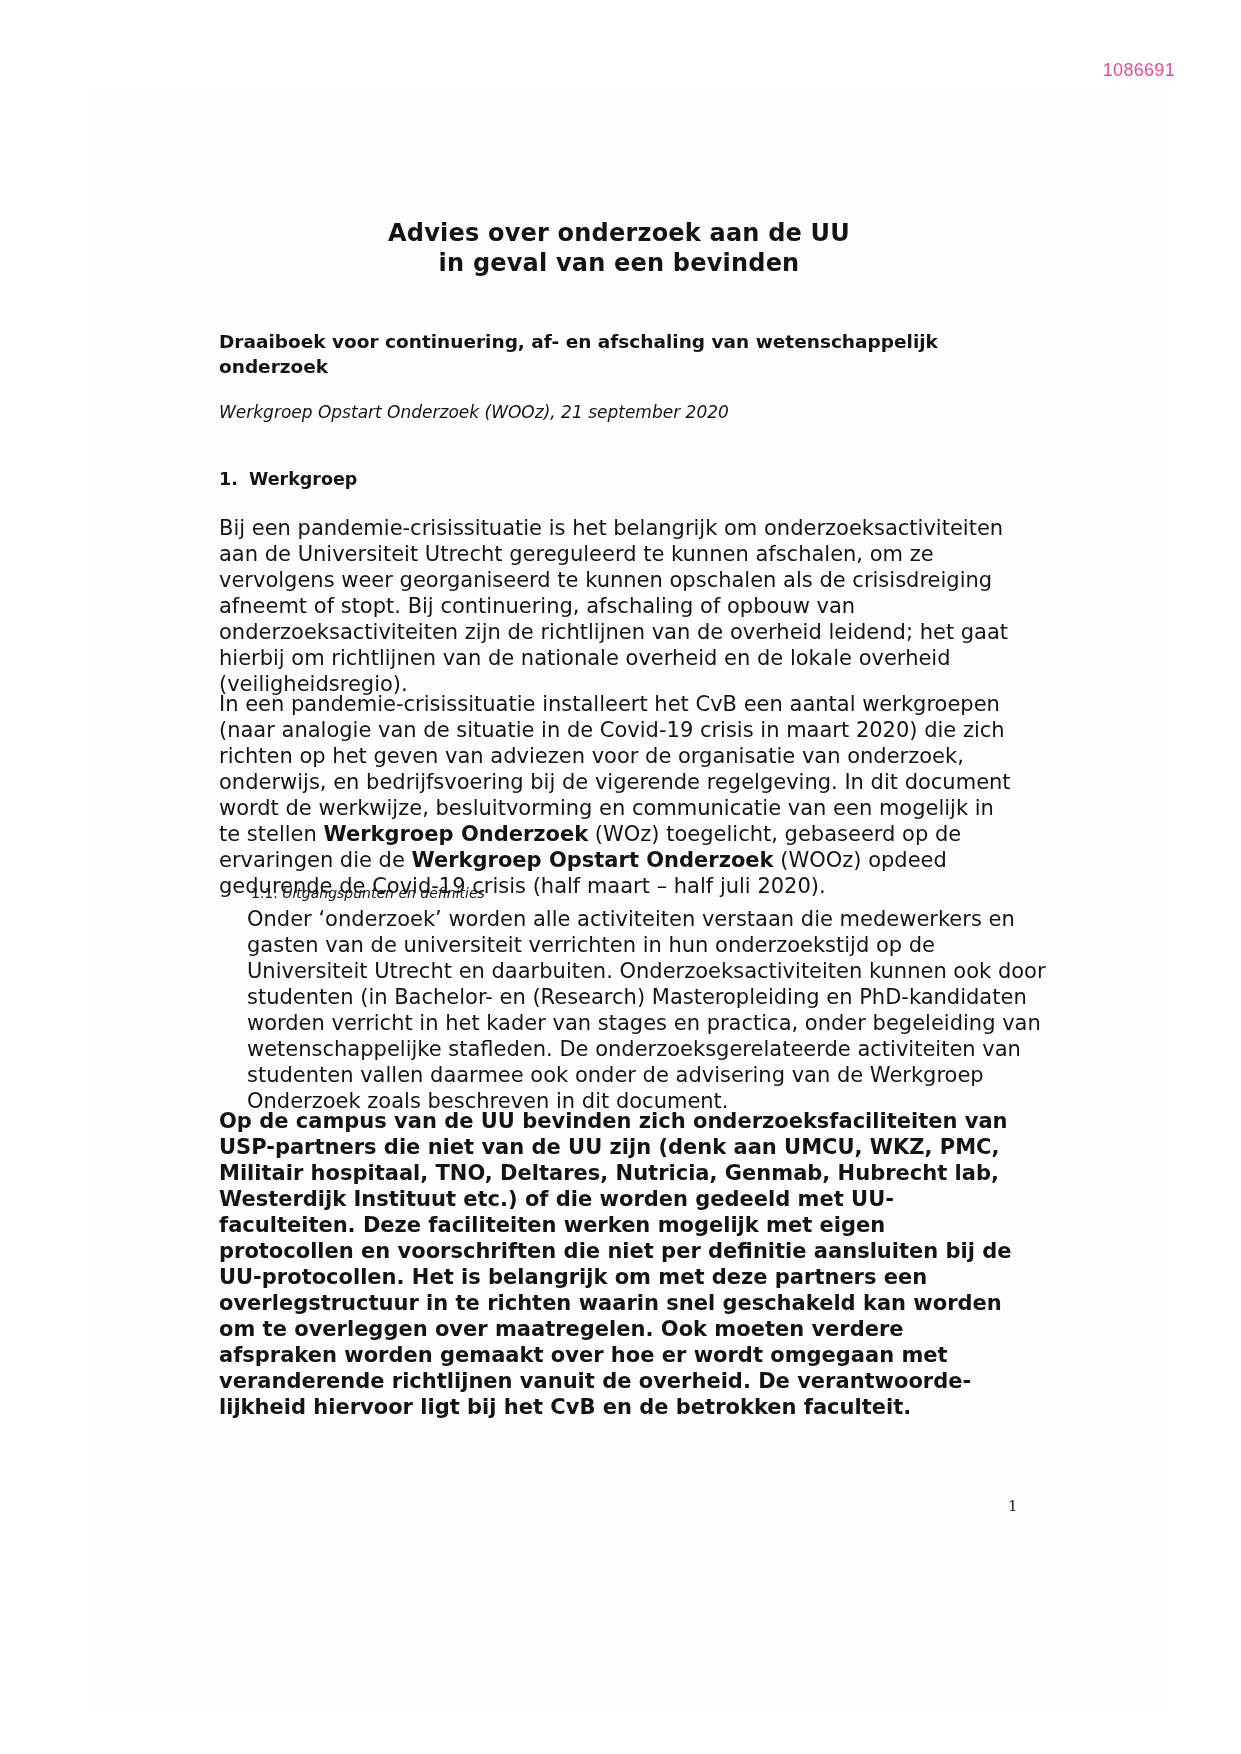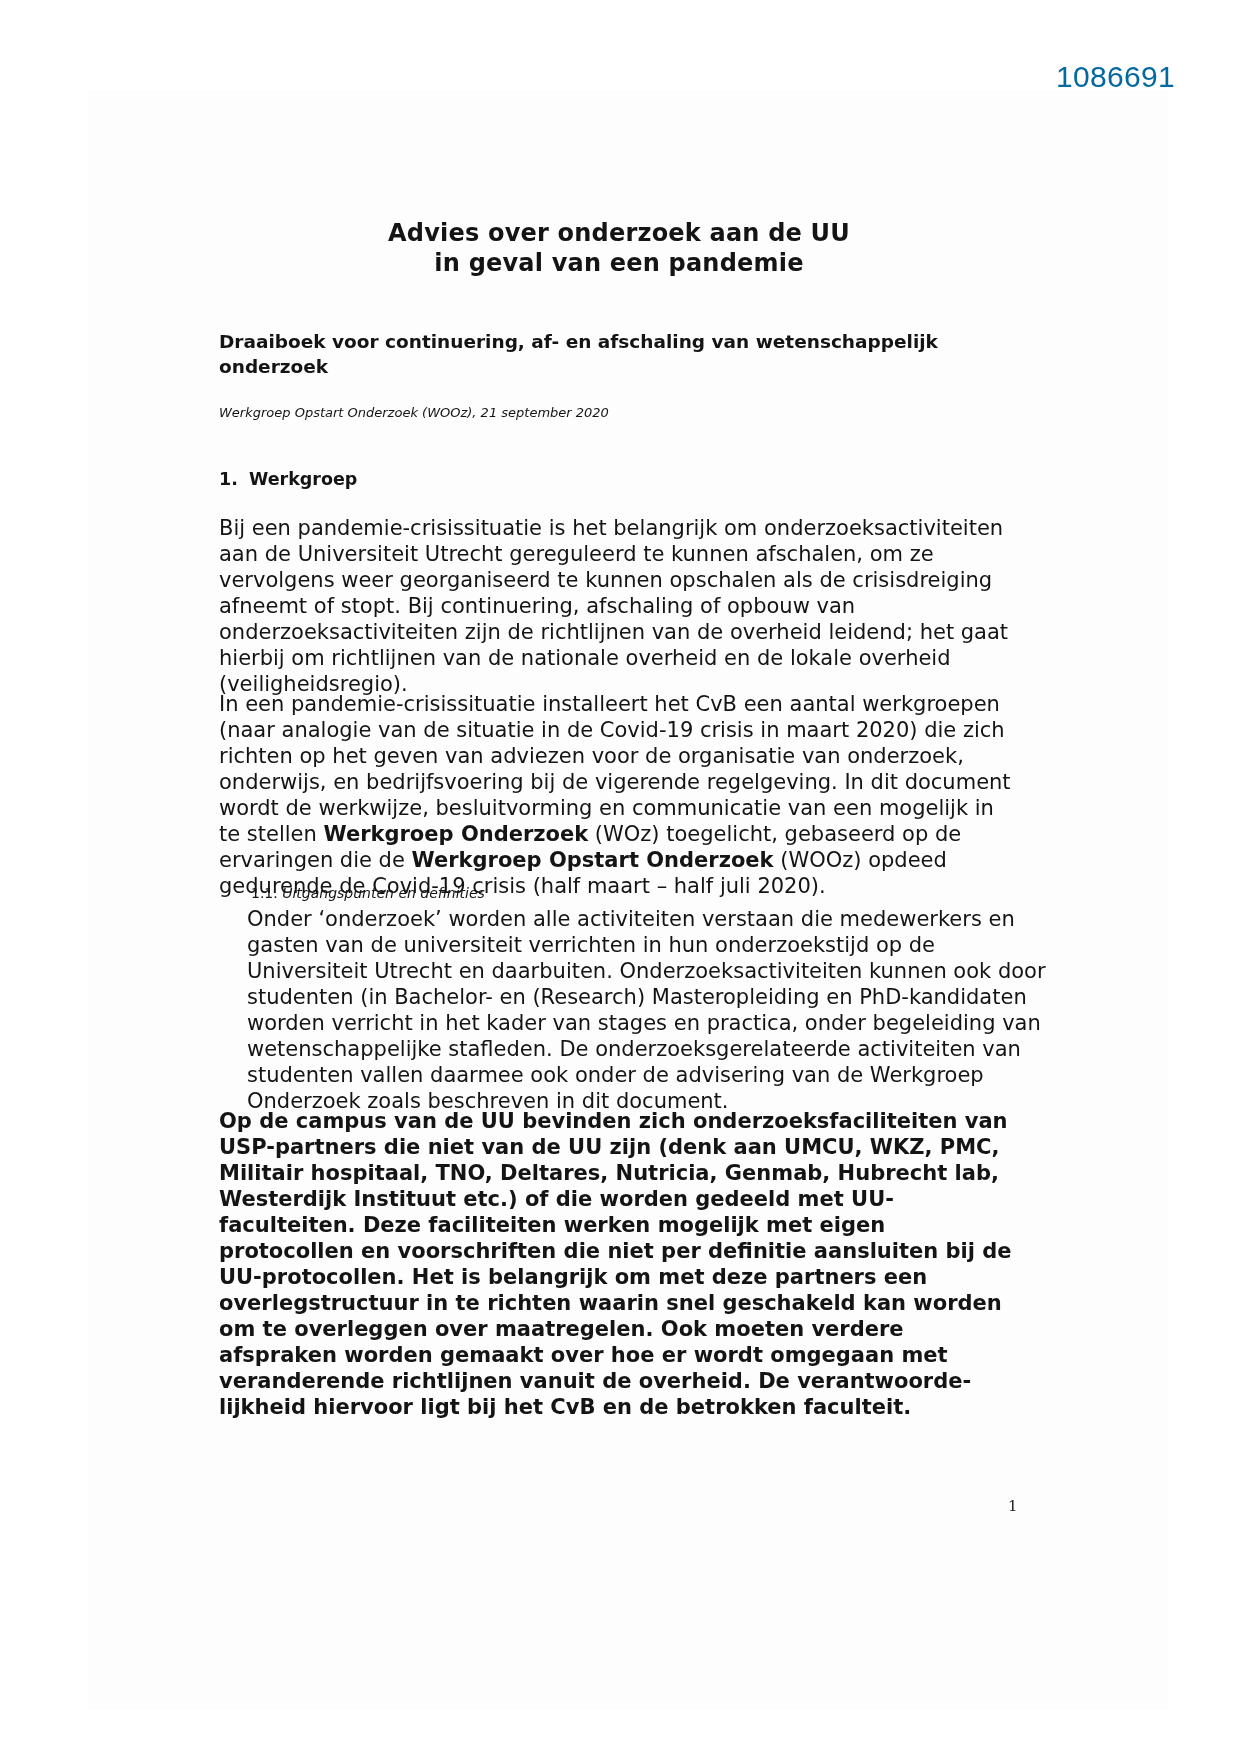--- a/index.html
+++ b/index.html
@@ -13,22 +13,22 @@
       position: relative;
       overflow: hidden;
       font-family: "DejaVu Sans", sans-serif;
       color: #141414;
     }
     .doc-id {
       position: absolute;
       top: 60px;
       right: 66px;
       font-family: "Liberation Sans", sans-serif;
-      font-size: 30px;
-      color: #0369a1;
+      font-size: 18px;
+      color: #ec4899;
       letter-spacing: 0.3px;
     }
     .page-shade {
       position: absolute;
       left: 88px;
       top: 90px;
       width: 1080px;
       height: 1620px;
       background: #fdfdfd;
     }
@@ -57,21 +57,21 @@
       font-weight: bold;
       font-size: 18.5px;
       line-height: 25px;
     }
     .byline {
       position: absolute;
       top: 400px;
       left: 0;
       width: 800px;
       font-style: italic;
-      font-size: 13px;
+      font-size: 17px;
       line-height: 25px;
     }
     .section-heading {
       position: absolute;
       top: 467px;
       left: 0;
       font-weight: bold;
       font-size: 17.5px;
       line-height: 25px;
     }
@@ -113,21 +113,21 @@
 <body>
 
 <div class="doc-id">1086691</div>
 
 <div class="page-shade"></div>
 
 <div class="content">
 
   <div class="title">
     <div>Advies over onderzoek aan de UU</div>
-    <div>in geval van een pandemie</div>
+    <div>in geval van een bevinden</div>
   </div>
 
   <div class="subtitle">Draaiboek voor continuering, af- en afschaling van wetenschappelijk onderzoek</div>
 
   <div class="byline">Werkgroep Opstart Onderzoek (WOOz), 21 september 2020</div>
 
   <div class="section-heading">
     <span class="num">1.</span><span>Werkgroep</span>
   </div>
 

